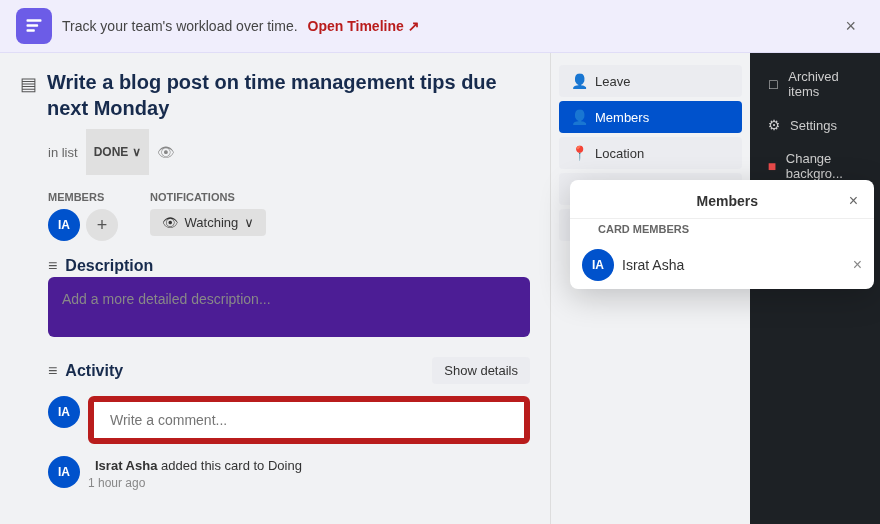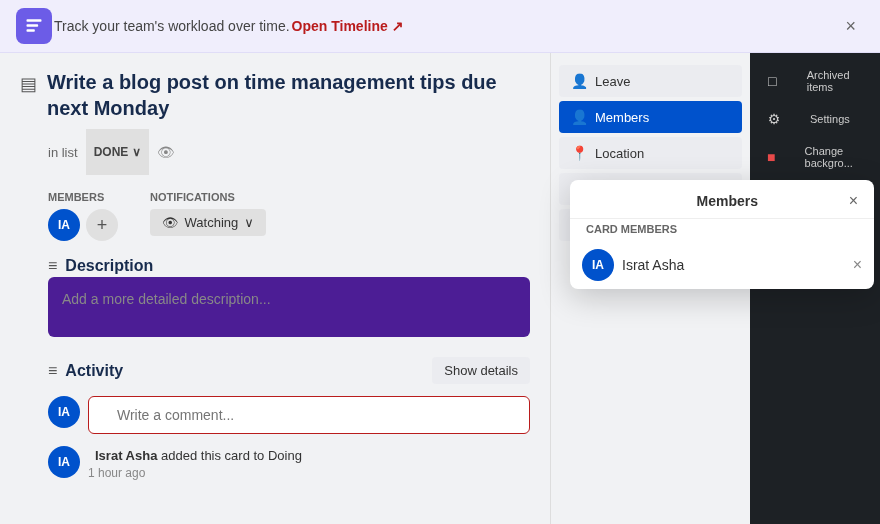--- a/index.html
+++ b/index.html
@@ -17,21 +17,21 @@
       background: #f0eefc;
       padding: 8px 16px;
       display: flex;
       align-items: center;
       justify-content: space-between;
       border-bottom: 1px solid #e0ddf7;
     }
     .top-banner-left {
       display: flex;
       align-items: center;
-      gap: 2px;
+      gap: 10px;
       font-size: 14px;
       color: #444;
     }
     .top-banner-icon {
       width: 36px;
       height: 36px;
       background: #6c5ce7;
       border-radius: 8px;
       display: flex;
       align-items: center;
@@ -219,23 +219,23 @@
       color: #333;
     }
     .comment-row {
       display: flex;
       align-items: flex-start;
       gap: 8px;
       margin-bottom: 12px;
     }
     .comment-input {
       flex: 1;
-      border: 1px solid #b91c1c;
+      border: 6px solid #b91c1c;
       border-radius: 6px;
-      padding: 10px 28px;
+      padding: 10px 16px;
       font-size: 14px;
       color: #888;
       background: white;
       outline: none;
     }
     .activity-log {
       display: flex;
       align-items: flex-start;
       gap: 8px;
       margin-bottom: 4px;
@@ -328,21 +328,21 @@
       border: 2px solid #5851e0;
       border-radius: 4px;
       font-size: 13px;
       width: calc(100% - 24px);
       outline: none;
     }
     .popup-section-label {
       font-size: 11px;
       font-weight: 700;
       color: #666;
-      padding: 4px 16px 6px;
+      padding: 4px 28px 6px;
       text-transform: uppercase;
     }
     .popup-member-row {
       display: flex;
       align-items: center;
       justify-content: space-between;
       padding: 8px 12px;
     }
     .popup-member-left {
       display: flex;
@@ -380,22 +380,21 @@
       cursor: pointer;
       color: #ccc;
       font-size: 13px;
     }
     .far-right-icon {
       font-size: 14px;
       width: 16px;
       text-align: center;
     }
     .far-right-label {
-      font-size: 11px;
-      margin-left: 20px;
+      font-size: 13px;
     }
   </style>
 </head>
 <body>
 
 <div class="top-banner">
   <div class="top-banner-left">
     <div class="top-banner-icon">
       <svg width="20" height="20" viewBox="0 0 24 24" fill="white">
         <rect x="3" y="4" width="18" height="3" rx="1"></rect>

